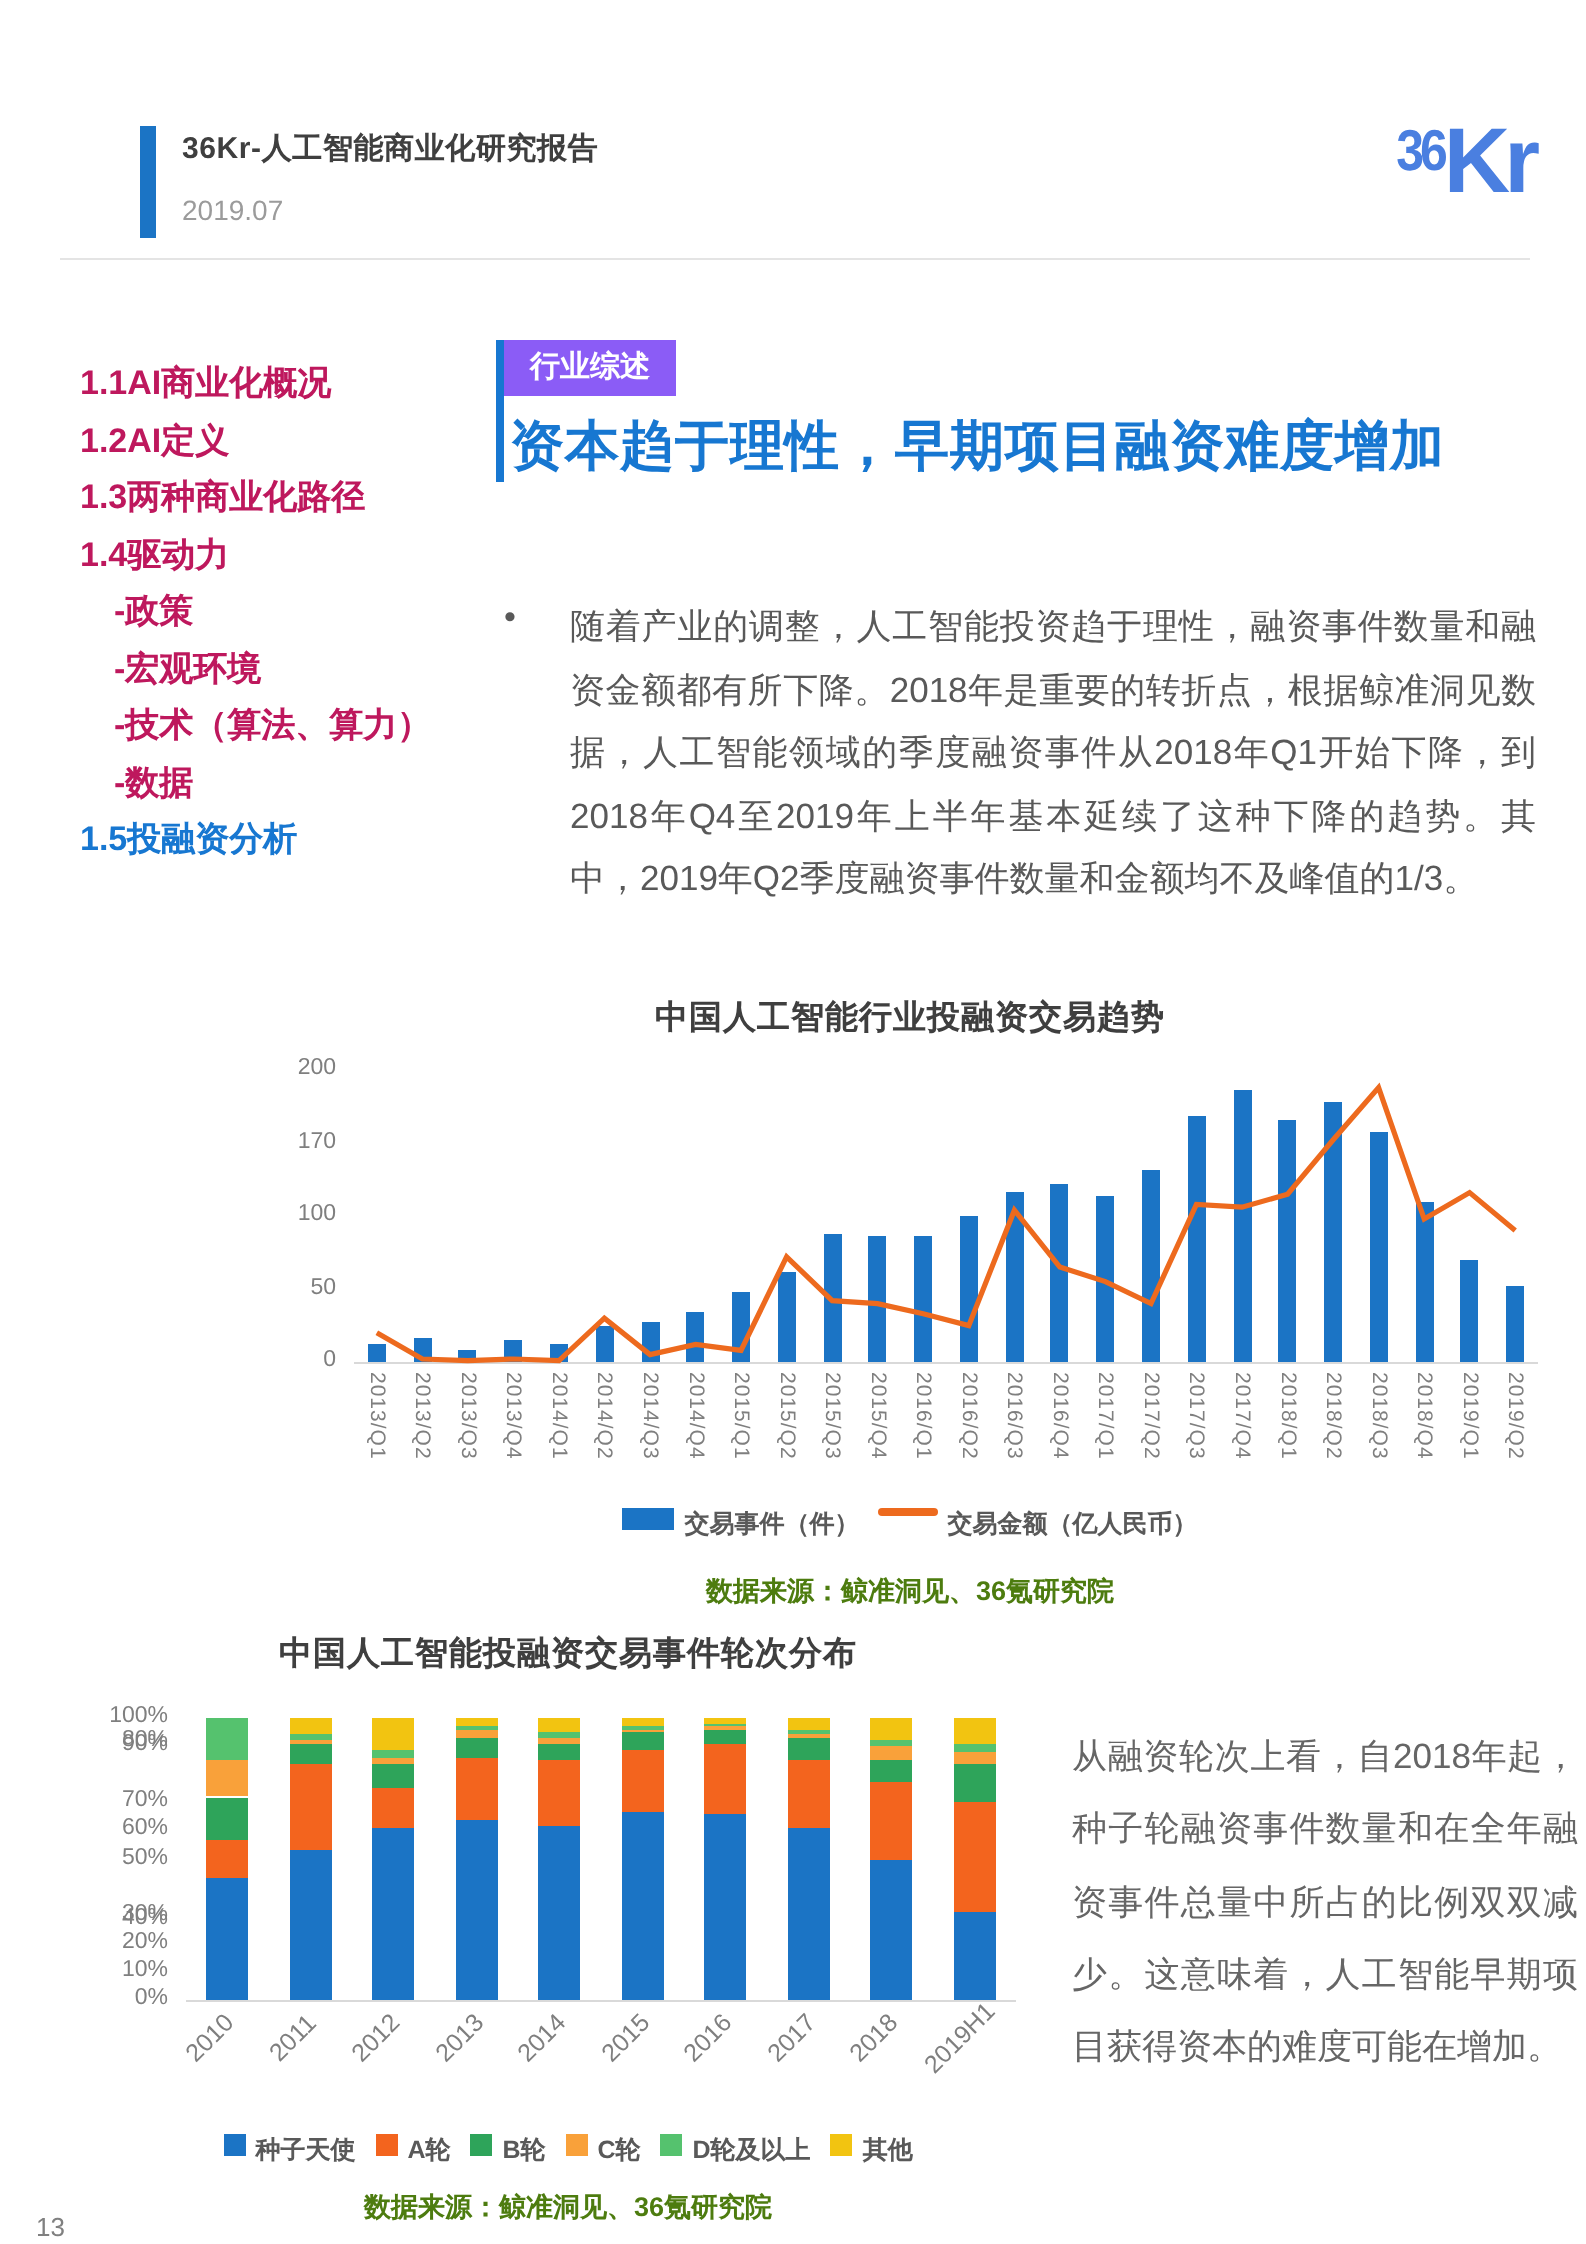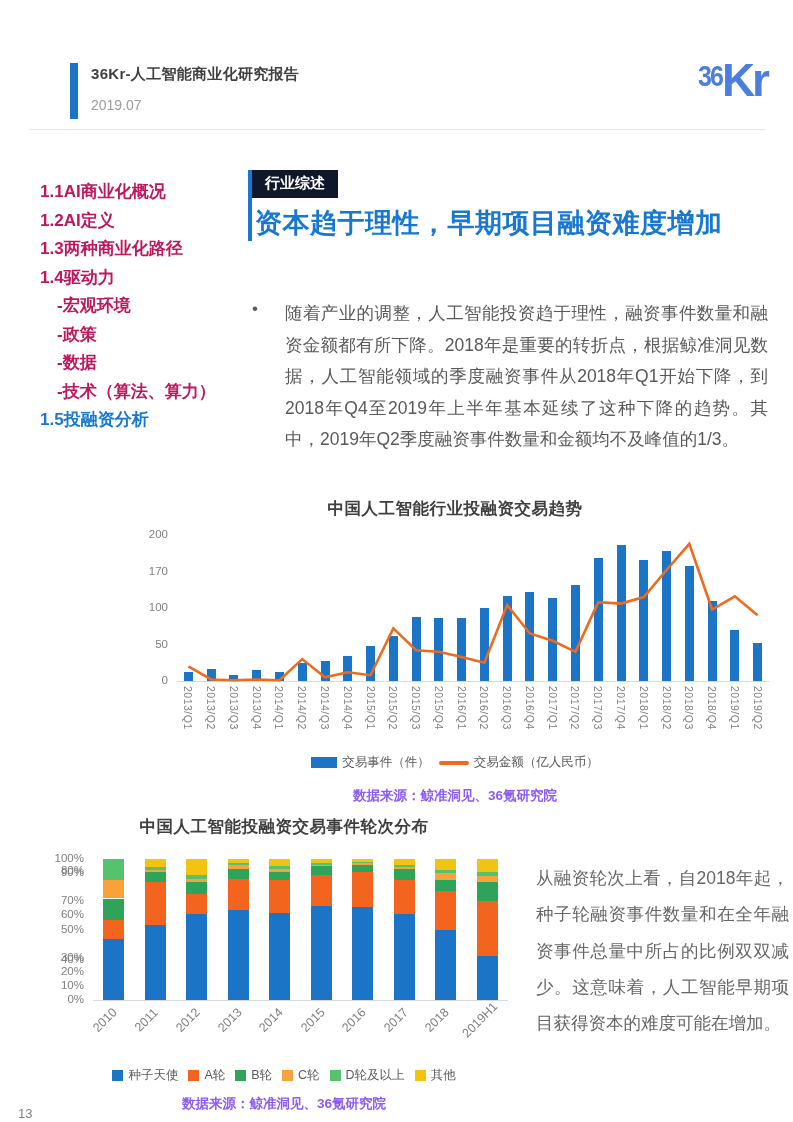--- a/index.html
+++ b/index.html
@@ -15,49 +15,49 @@
   .logo-kr{font-size:46px;line-height:42px;letter-spacing:-3px;}
 
   
   .sidebar{position:absolute;left:40px;top:161px;width:205px;}
   .nav-item{font-size:17px;font-weight:bold;color:#be185d;line-height:28.5px;white-space:nowrap;cursor:default;}
   .nav-item.sub{padding-left:17px;}
   .nav-item.active{color:#1777D1;}
 
   
   .title-wrap{position:absolute;left:248px;top:153px;width:520px;border-left:4px solid #1777D1;}
-  .badge{display:inline-block;background:#0f172a;color:#fff;font-size:15px;font-weight:bold;padding:4px 13px 5px;}
+  .badge{display:inline-block;background:#8b5cf6;color:#fff;font-size:15px;font-weight:bold;padding:4px 13px 5px;}
   .doc-title{color:#1777D1;font-size:27px;font-weight:bold;line-height:36px;margin-top:7px;padding-left:3px;letter-spacing:.5px;}
 
   
   .bullet-para{position:absolute;left:252px;top:281px;width:516px;display:flex;}
   .bullet{width:33px;font-size:17px;color:#595959;padding-top:1px;}
   .para-text{flex:1;font-size:17.5px;line-height:31.5px;color:#595959;text-align:justify;}
 
   
   .chart-title{font-size:16.5px;font-weight:bold;color:#3F3F3F;text-align:center;letter-spacing:.5px;}
-  .source{font-size:13.5px;font-weight:bold;color:#8b5cf6;text-align:center;}
+  .source{font-size:13.5px;font-weight:bold;color:#4d7c0f;text-align:center;}
 
   .chart1{position:absolute;left:140px;top:481px;width:630px;}
   .c1-row{display:flex;margin-top:15px;}
   .c1-yaxis{position:relative;width:37px;height:146px;}
   .ytick{position:absolute;right:9px;font-size:11.5px;color:#7F7F7F;}
   .c1-plot{position:relative;width:592px;height:146px;border-bottom:1px solid #D9D9D9;}
   .bar{position:absolute;bottom:0;background:#1B74C5;}
   .c1-line-svg{position:absolute;left:0;top:0;overflow:visible;}
   .c1-xlabels{position:relative;margin-left:37px;width:592px;height:72px;}
   .vlab{position:absolute;top:4px;display:flex;justify-content:center;}
   .vlab span{writing-mode:vertical-rl;font-size:10.5px;color:#7F7F7F;letter-spacing:.5px;white-space:nowrap;}
   .c1-legend{display:flex;justify-content:center;align-items:center;gap:9px;margin-top:0px;}
   .c2-legend{display:flex;justify-content:center;align-items:center;gap:10px;margin-top:16px;}
   .lg-label{font-size:12.5px;color:#595959;}
   .sw-bar{width:26px;height:11px;}
   .sw-line{width:30px;height:4px;border-radius:2px;}
   .sw-box{width:11px;height:11px;}
-  .lg-item{display:flex;align-items:center;gap:5px;}
+  .lg-item{display:flex;gap:5px;font-weight:bold;}
   .c1-src{margin-top:16px;}
 
   .chart2{position:absolute;left:60px;top:799px;width:448px;}
   .c2-row{display:flex;margin-top:21px;}
   .c2-yaxis{position:relative;width:33px;height:141px;}
   .c2-plot{position:relative;width:415px;height:141px;border-bottom:1px solid #D9D9D9;}
   .seg{position:absolute;}
   .c2-xlabels{position:relative;margin-left:33px;width:415px;height:50px;}
   .dlab{position:absolute;top:9px;width:42px;text-align:center;}
   .dlab span{display:inline-block;transform:translate(-9px,0) rotate(-45deg);font-size:12.5px;color:#7F7F7F;white-space:nowrap;}
@@ -78,24 +78,24 @@
     <span class="logo-36">36</span>
     <span class="logo-kr">Kr</span>
   </div>
   <div class="hdr-rule"></div>
 
   <nav class="sidebar" id="sidebar">
       <div class="nav-item">1.1AI商业化概况</div>
       <div class="nav-item">1.2AI定义</div>
       <div class="nav-item">1.3两种商业化路径</div>
       <div class="nav-item">1.4驱动力</div>
+      <div class="nav-item sub">-政策</div>
       <div class="nav-item sub">-宏观环境</div>
-      <div class="nav-item sub">-政策</div>
+      <div class="nav-item sub">-技术（算法、算力）</div>
       <div class="nav-item sub">-数据</div>
-      <div class="nav-item sub">-技术（算法、算力）</div>
       <div class="nav-item active">1.5投融资分析</div>
     </nav>
 
   <div class="title-wrap">
     <span class="badge">行业综述</span>
     <div class="doc-title">资本趋于理性，早期项目融资难度增加</div>
   </div>
 
   <div class="bullet-para">
     <span class="bullet">•</span>

